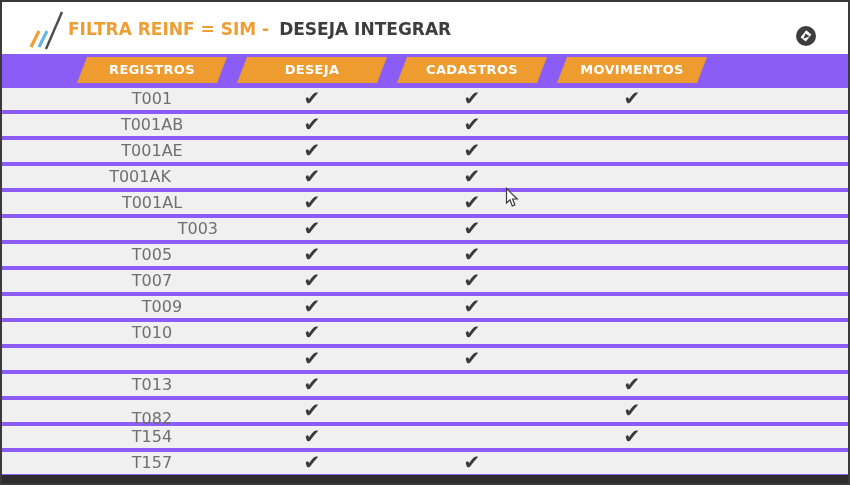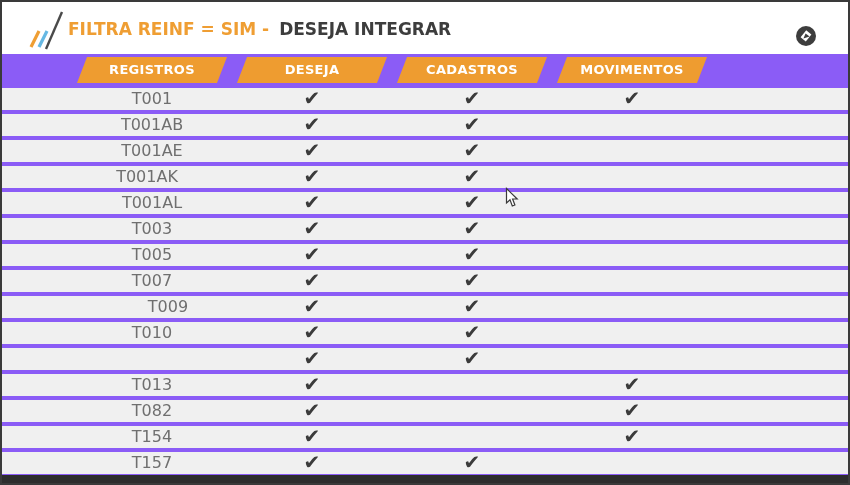--- a/index.html
+++ b/index.html
@@ -75,51 +75,51 @@
         <span class="cell check" style="left: 390px;">✔</span>
         <span class="cell check" style="left: 550px;"></span>
       </div>
       <div class="row">
         <span class="cell label" style="left: 70px;">T001AE</span>
         <span class="cell check" style="left: 230px;">✔</span>
         <span class="cell check" style="left: 390px;">✔</span>
         <span class="cell check" style="left: 550px;"></span>
       </div>
       <div class="row">
-        <span class="cell label" style="left: 65px;">T001AK</span>
+        <span class="cell label" style="left: 58px;">T001AK</span>
         <span class="cell check" style="left: 230px;">✔</span>
         <span class="cell check" style="left: 390px;">✔</span>
         <span class="cell check" style="left: 550px;"></span>
       </div>
       <div class="row">
         <span class="cell label" style="left: 70px;">T001AL</span>
         <span class="cell check" style="left: 230px;">✔</span>
         <span class="cell check" style="left: 390px;">✔</span>
         <span class="cell check" style="left: 550px;"></span>
       </div>
       <div class="row">
-        <span class="cell label" style="left: 70px;">T003</span>
+        <span class="cell label" style="left: 56px; text-align: right;">T003</span>
         <span class="cell check" style="left: 230px;">✔</span>
         <span class="cell check" style="left: 390px;">✔</span>
         <span class="cell check" style="left: 550px;"></span>
       </div>
       <div class="row">
         <span class="cell label" style="left: 70px;">T005</span>
         <span class="cell check" style="left: 230px;">✔</span>
         <span class="cell check" style="left: 390px;">✔</span>
         <span class="cell check" style="left: 550px;"></span>
       </div>
       <div class="row">
         <span class="cell label" style="left: 70px;">T007</span>
         <span class="cell check" style="left: 230px;">✔</span>
         <span class="cell check" style="left: 390px;">✔</span>
         <span class="cell check" style="left: 550px;"></span>
       </div>
       <div class="row">
-        <span class="cell label" style="left: 86px;">T009</span>
+        <span class="cell label" style="left: 80px;">T009</span>
         <span class="cell check" style="left: 230px;">✔</span>
         <span class="cell check" style="left: 390px;">✔</span>
         <span class="cell check" style="left: 550px;"></span>
       </div>
       <div class="row">
         <span class="cell label" style="left: 70px;">T010</span>
         <span class="cell check" style="left: 230px;">✔</span>
         <span class="cell check" style="left: 390px;">✔</span>
         <span class="cell check" style="left: 550px;"></span>
       </div>
@@ -128,21 +128,21 @@
         <span class="cell check" style="left: 390px;">✔</span>
         <span class="cell check" style="left: 550px;"></span>
       </div>
       <div class="row">
         <span class="cell label" style="left: 70px;">T013</span>
         <span class="cell check" style="left: 230px;">✔</span>
         <span class="cell check" style="left: 390px;"></span>
         <span class="cell check" style="left: 550px;">✔</span>
       </div>
       <div class="row">
-        <span class="cell label" style="left: 70px;">T082</span>
+        <span class="cell label" style="left: 70px; margin-top: 8px;">T082</span>
         <span class="cell check" style="left: 230px;">✔</span>
         <span class="cell check" style="left: 390px;"></span>
         <span class="cell check" style="left: 550px;">✔</span>
       </div>
       <div class="row">
         <span class="cell label" style="left: 70px;">T154</span>
         <span class="cell check" style="left: 230px;">✔</span>
         <span class="cell check" style="left: 390px;"></span>
         <span class="cell check" style="left: 550px;">✔</span>
       </div>

